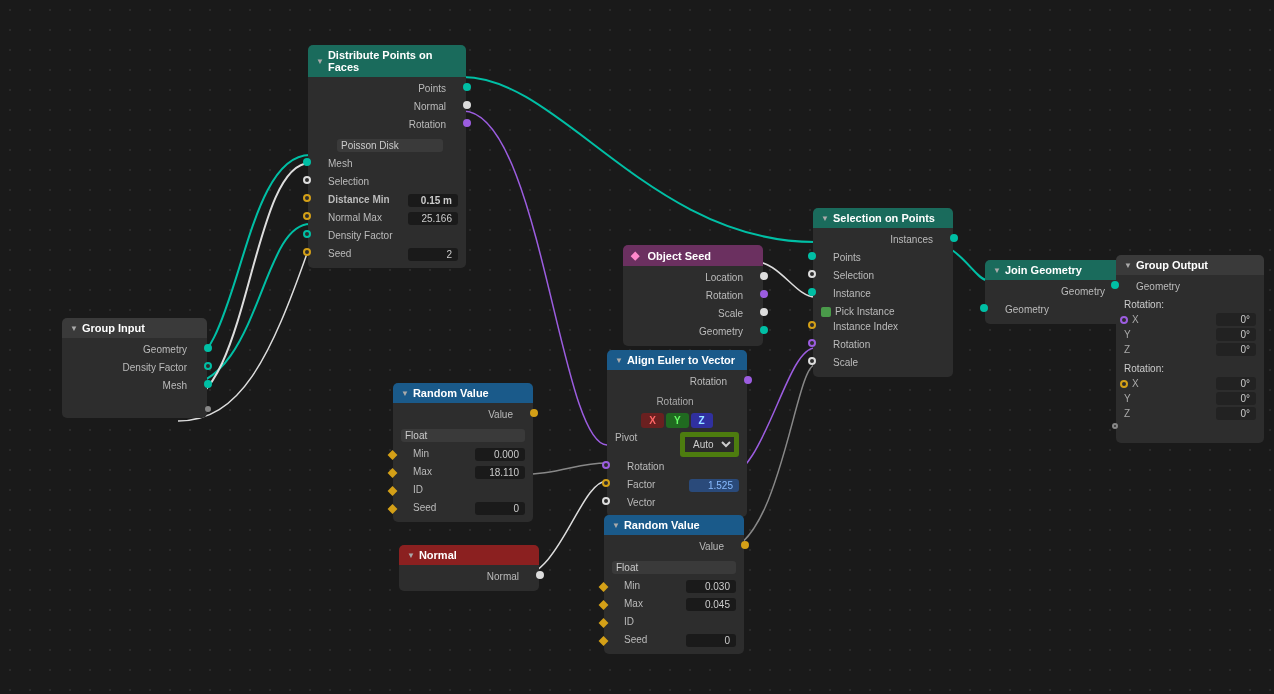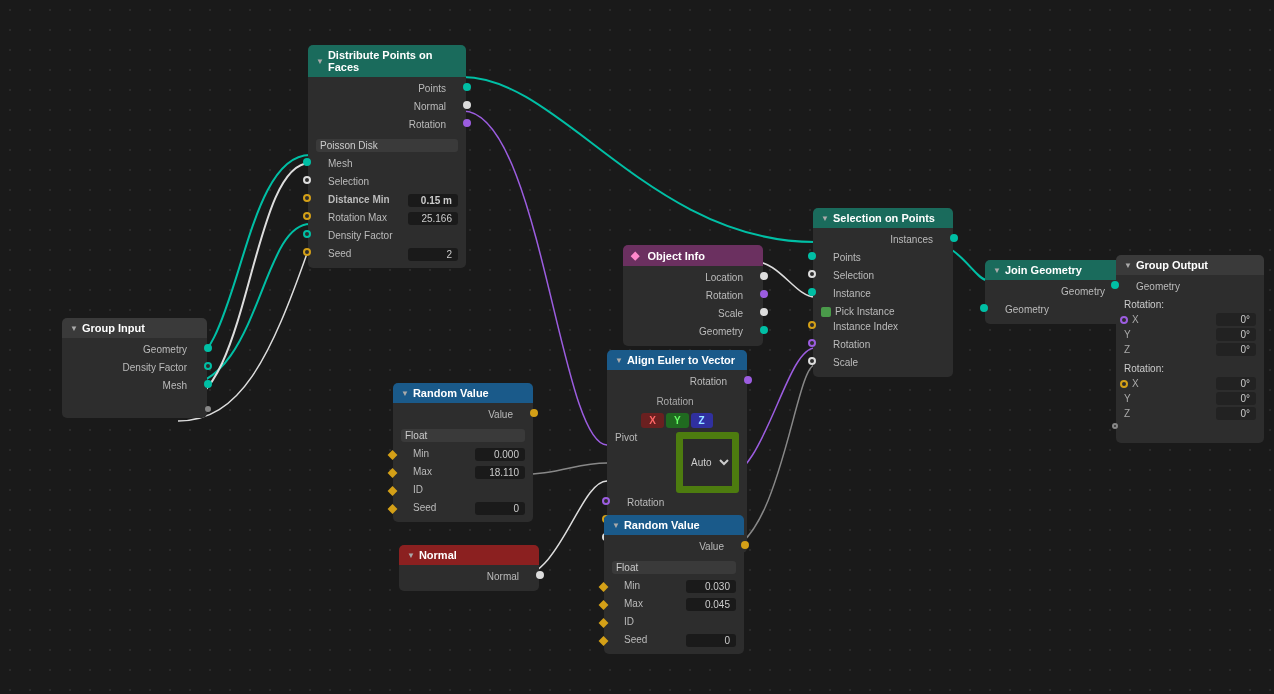--- a/index.html
+++ b/index.html
@@ -110,24 +110,24 @@
       font-weight: bold;
       cursor: pointer;
       border: none;
     }
     .xyz-btn.x { background: #6a2020; color: #ff6666; }
     .xyz-btn.y { background: #206a20; color: #66ff66; }
     .xyz-btn.z { background: #20206a; color: #6699ff; }
     .xyz-btn.active { filter: brightness(1.5); }
     .pivot-select {
       background: #2a2a2a;
-      border: 7px solid #4d7c0f;
+      border: 5px solid #4d7c0f;
       color: #ccc;
       font-size: 10px;
-      padding: 17px 4px;
+      padding: 1px 4px;
       border-radius: 3px;
     }
     .checkbox-row {
       display: flex;
       align-items: center;
       padding: 2px 8px;
       gap: 4px;
       font-size: 10px;
       color: #bbb;
     }
@@ -216,60 +216,60 @@
     </div>
     <div class="node-row right">
       <span class="label-right">Normal</span>
       <span class="socket white-s right"></span>
     </div>
     <div class="node-row right">
       <span class="label-right">Rotation</span>
       <span class="socket purple right"></span>
     </div>
 
-    <div class="node-row" style="padding:4px 8px;">
+    <div class="node-row" style="padding:4px 23px;margin-left:6px;">
       <select class="node-select">
         <option>Poisson Disk</option>
       </select>
     </div>
 
     <div class="node-row">
       <span class="socket teal left"></span>
       <span class="label-left">Mesh</span>
     </div>
     <div class="node-row">
       <span class="socket white-outline left"></span>
       <span class="label-left">Selection</span>
     </div>
     <div class="node-row" style="justify-content:space-between;font-weight:bold;">
       <span class="socket yellow-outline left"></span>
       <span class="label-left">Distance Min</span>
       <span class="value-dark">0.15 m</span>
     </div>
     <div class="node-row" style="justify-content:space-between;">
       <span class="socket yellow-outline left"></span>
-      <span class="label-left">Rotation Max</span>
+      <span class="label-left">Normal Max</span>
       <span class="value-dark">25.166</span>
     </div>
     <div class="node-row">
       <span class="socket teal-outline left"></span>
       <span class="label-left">Density Factor</span>
     </div>
     <div class="node-row" style="justify-content:space-between;">
       <span class="socket yellow-outline left"></span>
       <span class="label-left">Seed</span>
       <span class="value-dark">2</span>
     </div>
   </div>
 </div>
 
 <div class="node" style="left:623px; top:245px; width:132px;">
   <div class="node-header header-pink" style="background:#6b3060;">
     <span style="color:#ff88cc; margin-right:4px;">◆</span>
-    <span>Object Info</span>
+    <span>Object Seed</span>
   </div>
   <div class="node-body">
     <div class="node-row right">
       <span class="label-right">Location</span>
       <span class="socket white-s right"></span>
     </div>
     <div class="node-row right">
       <span class="label-right">Rotation</span>
       <span class="socket purple right"></span>
     </div>

